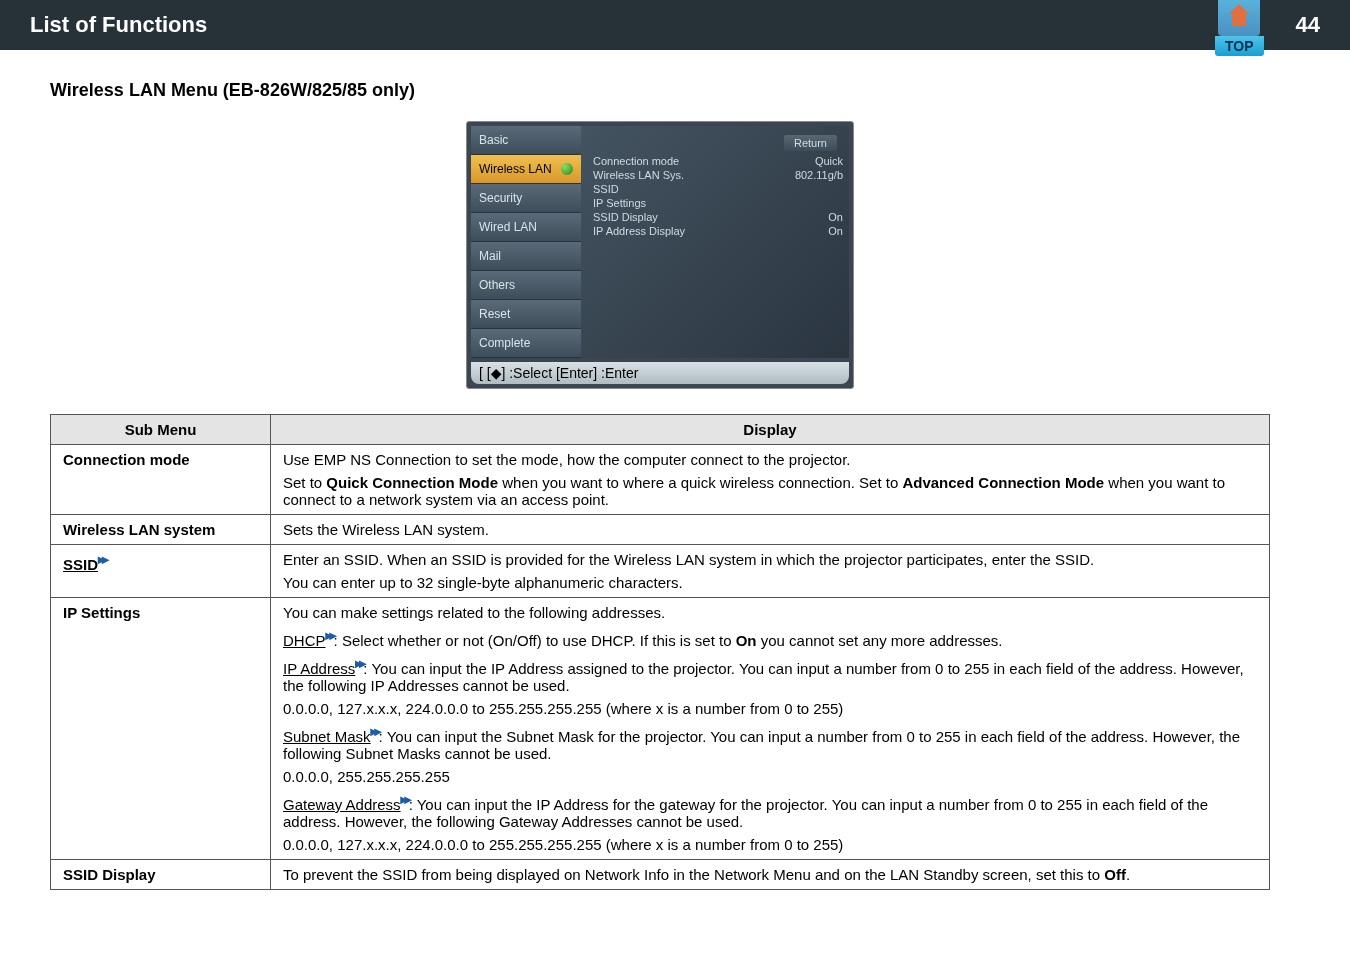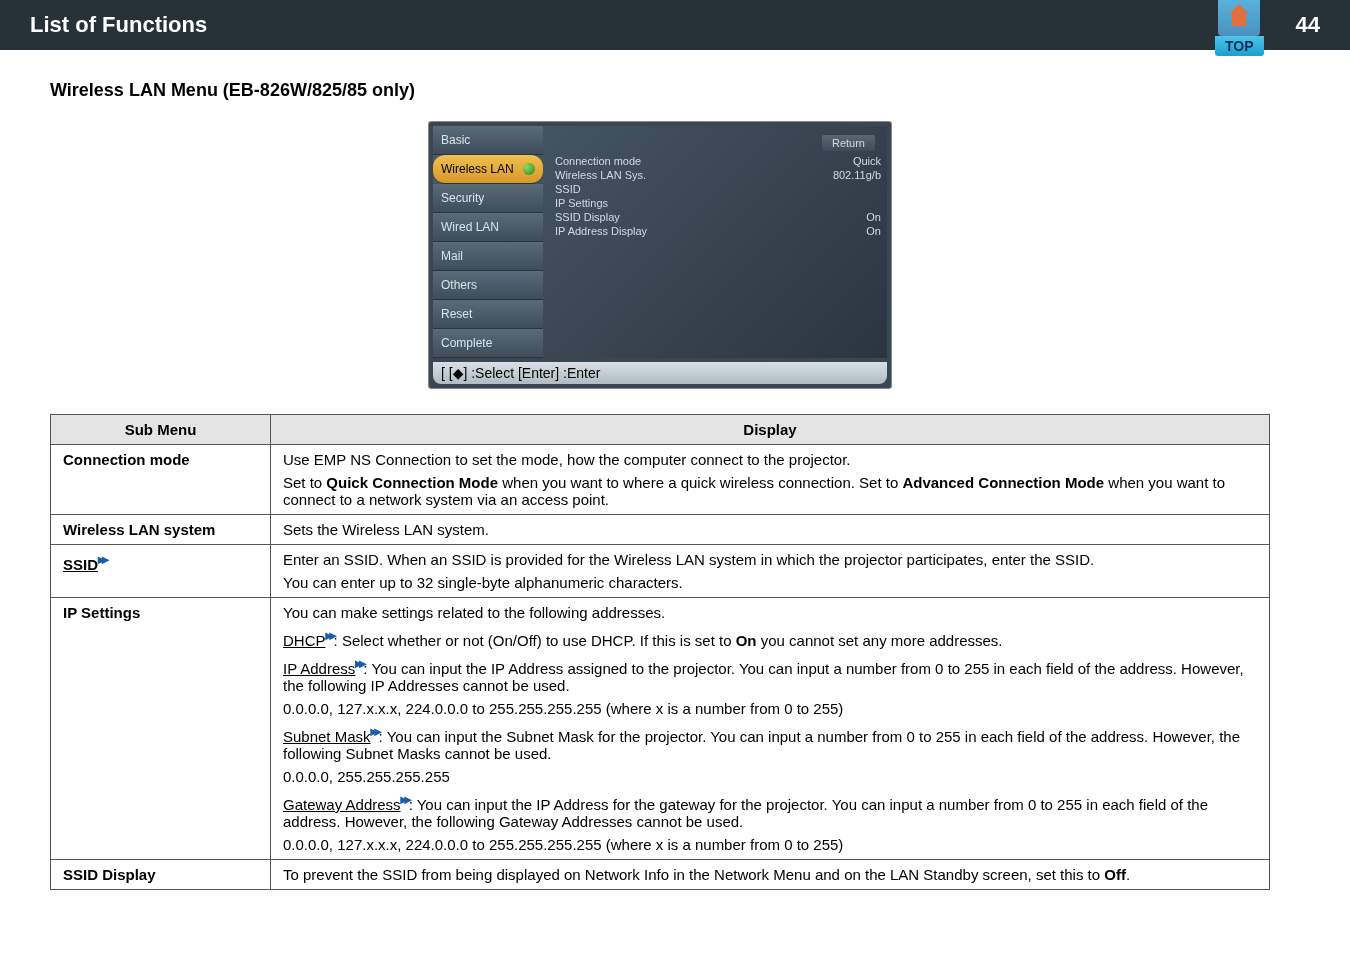--- a/index.html
+++ b/index.html
@@ -81,21 +81,21 @@
       color: #000;
       margin-left: 28px;
       margin-bottom: 18px;
     }
     .screenshot-container {
       display: flex;
       justify-content: center;
       margin-bottom: 25px;
     }
     .menu-screenshot {
-      width: 464px;
+      width: 388px;
       background: #3a4752;
       border: 1px solid #888;
       border-radius: 3px;
       padding: 4px;
     }
     .menu-body {
       display: flex;
       background: linear-gradient(135deg, #4a5a68, #2a3540);
     }
     .menu-left {
@@ -108,21 +108,20 @@
       padding: 7px 8px;
       border-bottom: 1px solid #2a3440;
       text-align: left;
     }
     .menu-item.selected {
       background: linear-gradient(180deg, #f0c050, #d89828);
       color: #000;
       display: flex;
       justify-content: space-between;
       align-items: center;
-      border-radius: 12px;
     }
     .ball-icon {
       width: 12px;
       height: 12px;
       background: radial-gradient(circle at 30% 30%, #8ae060, #2a8020);
       border-radius: 50%;
     }
     .menu-right {
       flex: 1;
       padding: 6px 6px 6px 12px;

